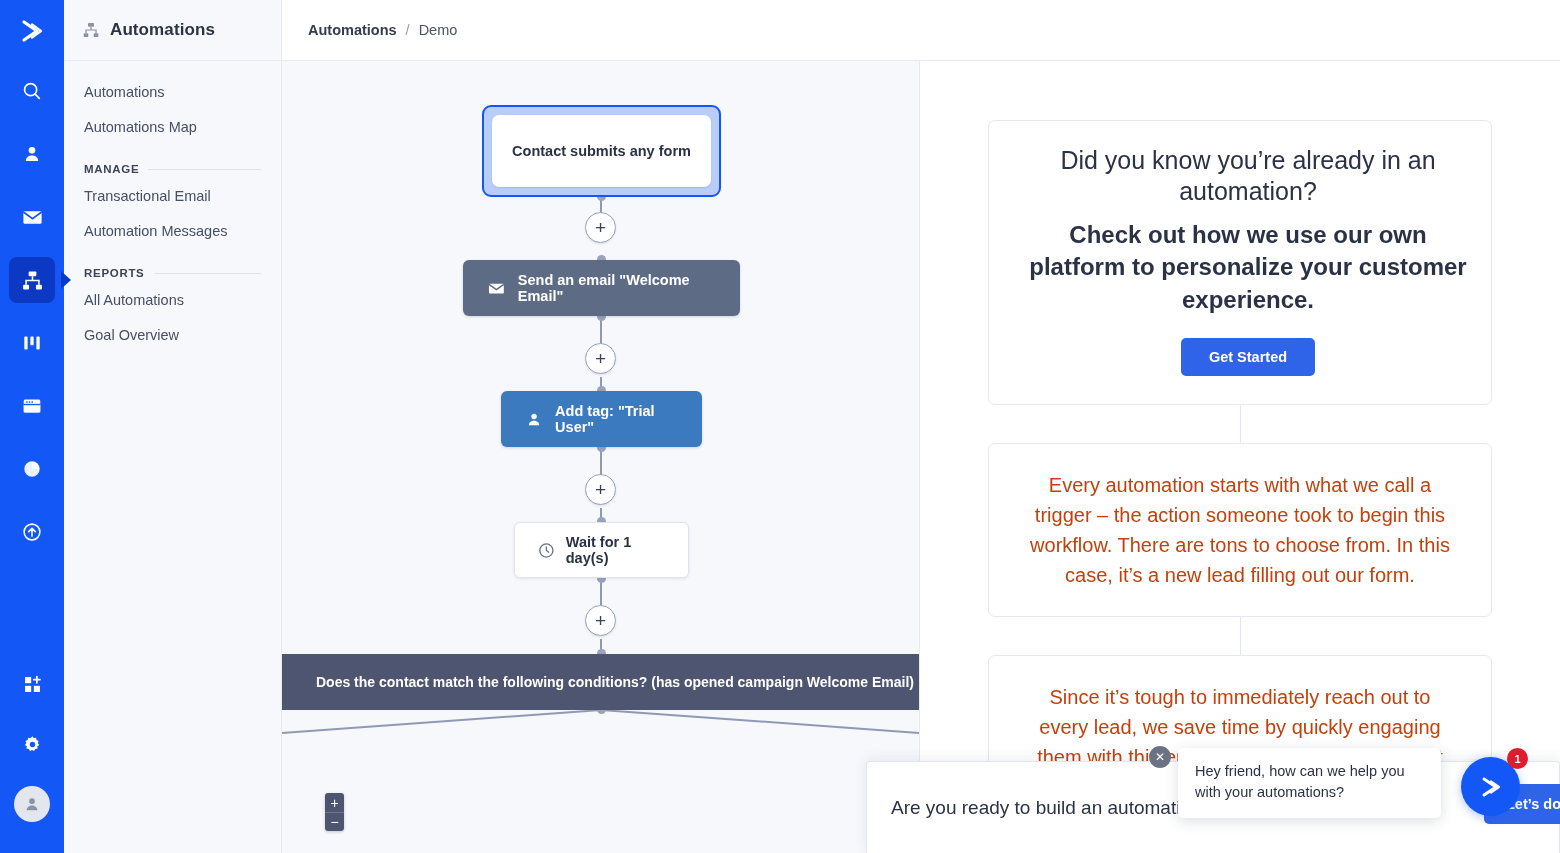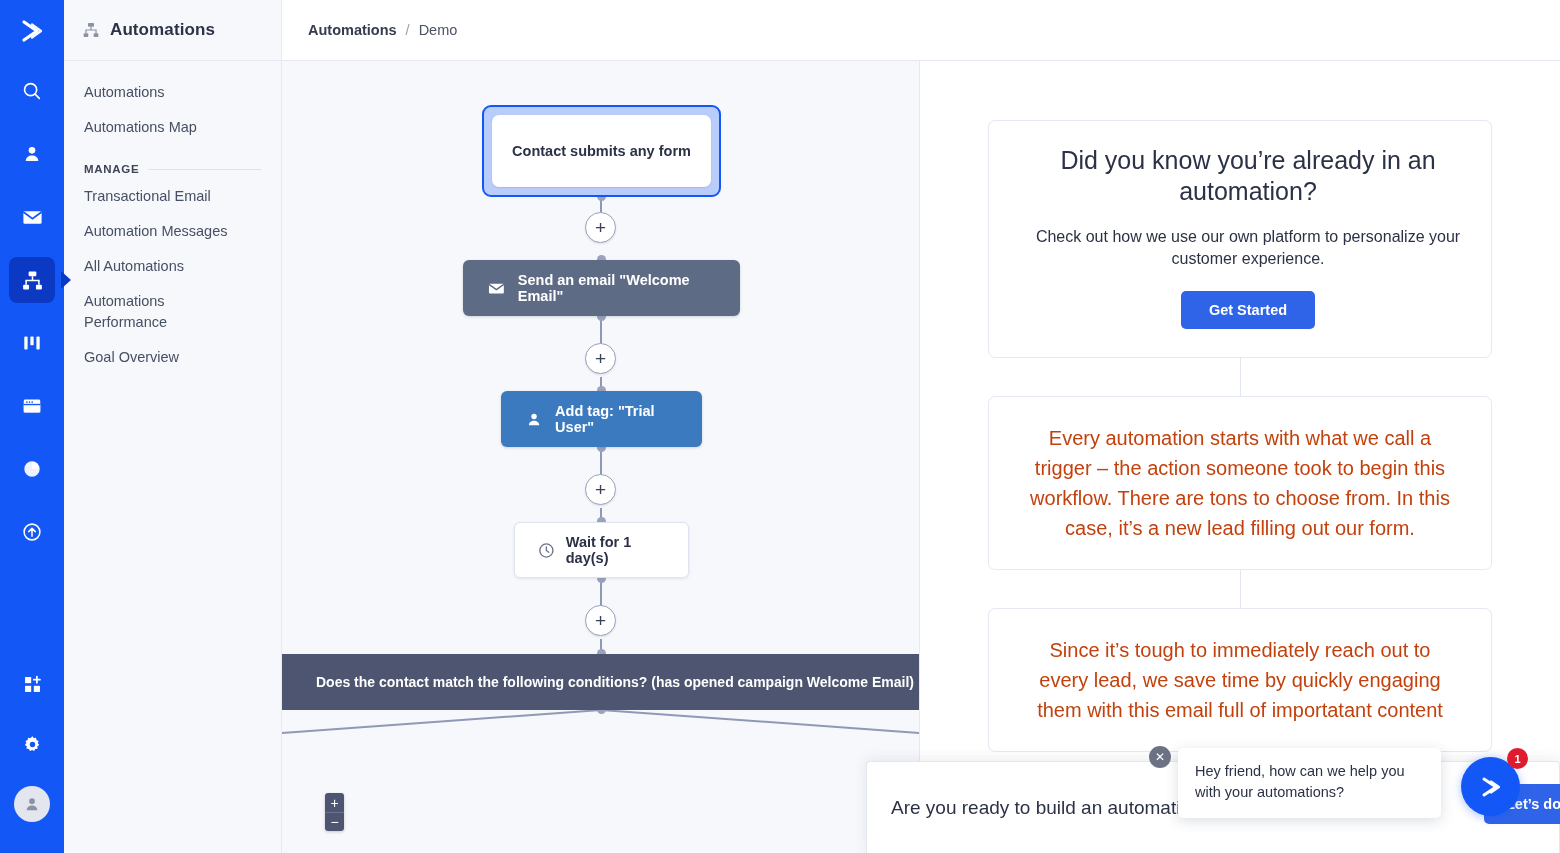--- a/index.html
+++ b/index.html
@@ -158,22 +158,22 @@
   }
   .tour-card {
     width: 504px; margin: 0 auto; border: 1px solid #e6e9f2;
     border-radius: 7px; background: #fff;
     padding: 24px 16px 28px 32px; text-align: center;
   }
   .tour-title {
     font-size: 25px; color: #2b3245; line-height: 1.24; font-weight: 400;
   }
   .tour-sub {
-    font-size: 16px; color: #2b3245; line-height: 1.35;
-    margin-top: 19px; font-weight: 400;
+    font-size: 24px; color: #2b3245; line-height: 1.35;
+    margin-top: 12px; font-weight: 700;
   }
   .get-started {
     margin-top: 22px; display: inline-block;
     background: #2f64e8; color: #fff; font-size: 14.5px; font-weight: 700;
     padding: 11px 28px; border-radius: 5px; border: none; cursor: pointer;
   }
   .tour-connector { width: 1px; height: 38px; background: #e2e6f0; margin: 0 auto; }
   .tour-card.muted { padding: 26px 34px; }
   .tour-card.muted p {
     font-size: 20px; line-height: 1.5; color: #c2410c; font-weight: 400;
@@ -331,22 +331,25 @@
       <a class="nav-link">Automations</a>
       <a class="nav-link">Automations Map</a>
 
       <div class="section-head">
         <span class="lbl">MANAGE</span>
         <span class="rule"></span>
       </div>
       <a class="nav-link">Transactional Email</a>
       <a class="nav-link">Automation Messages</a>
 
+      <div class="section-head">
+        <span class="lbl">REPORTS</span>
+        <span class="rule"></span>
+      </div>
       <a class="nav-link">All Automations</a>
-      <a class="nav-link" style="max-width:120px">Automations Performance</a>
       <a class="nav-link">Goal Overview</a>
     </div>
   </aside>
 
   <section class="main">
 
     <div class="breadcrumb-bar">
       <span class="crumb-strong">Automations</span>
       <span class="crumb-sep">/</span>
       <span class="crumb-plain">Demo</span>

